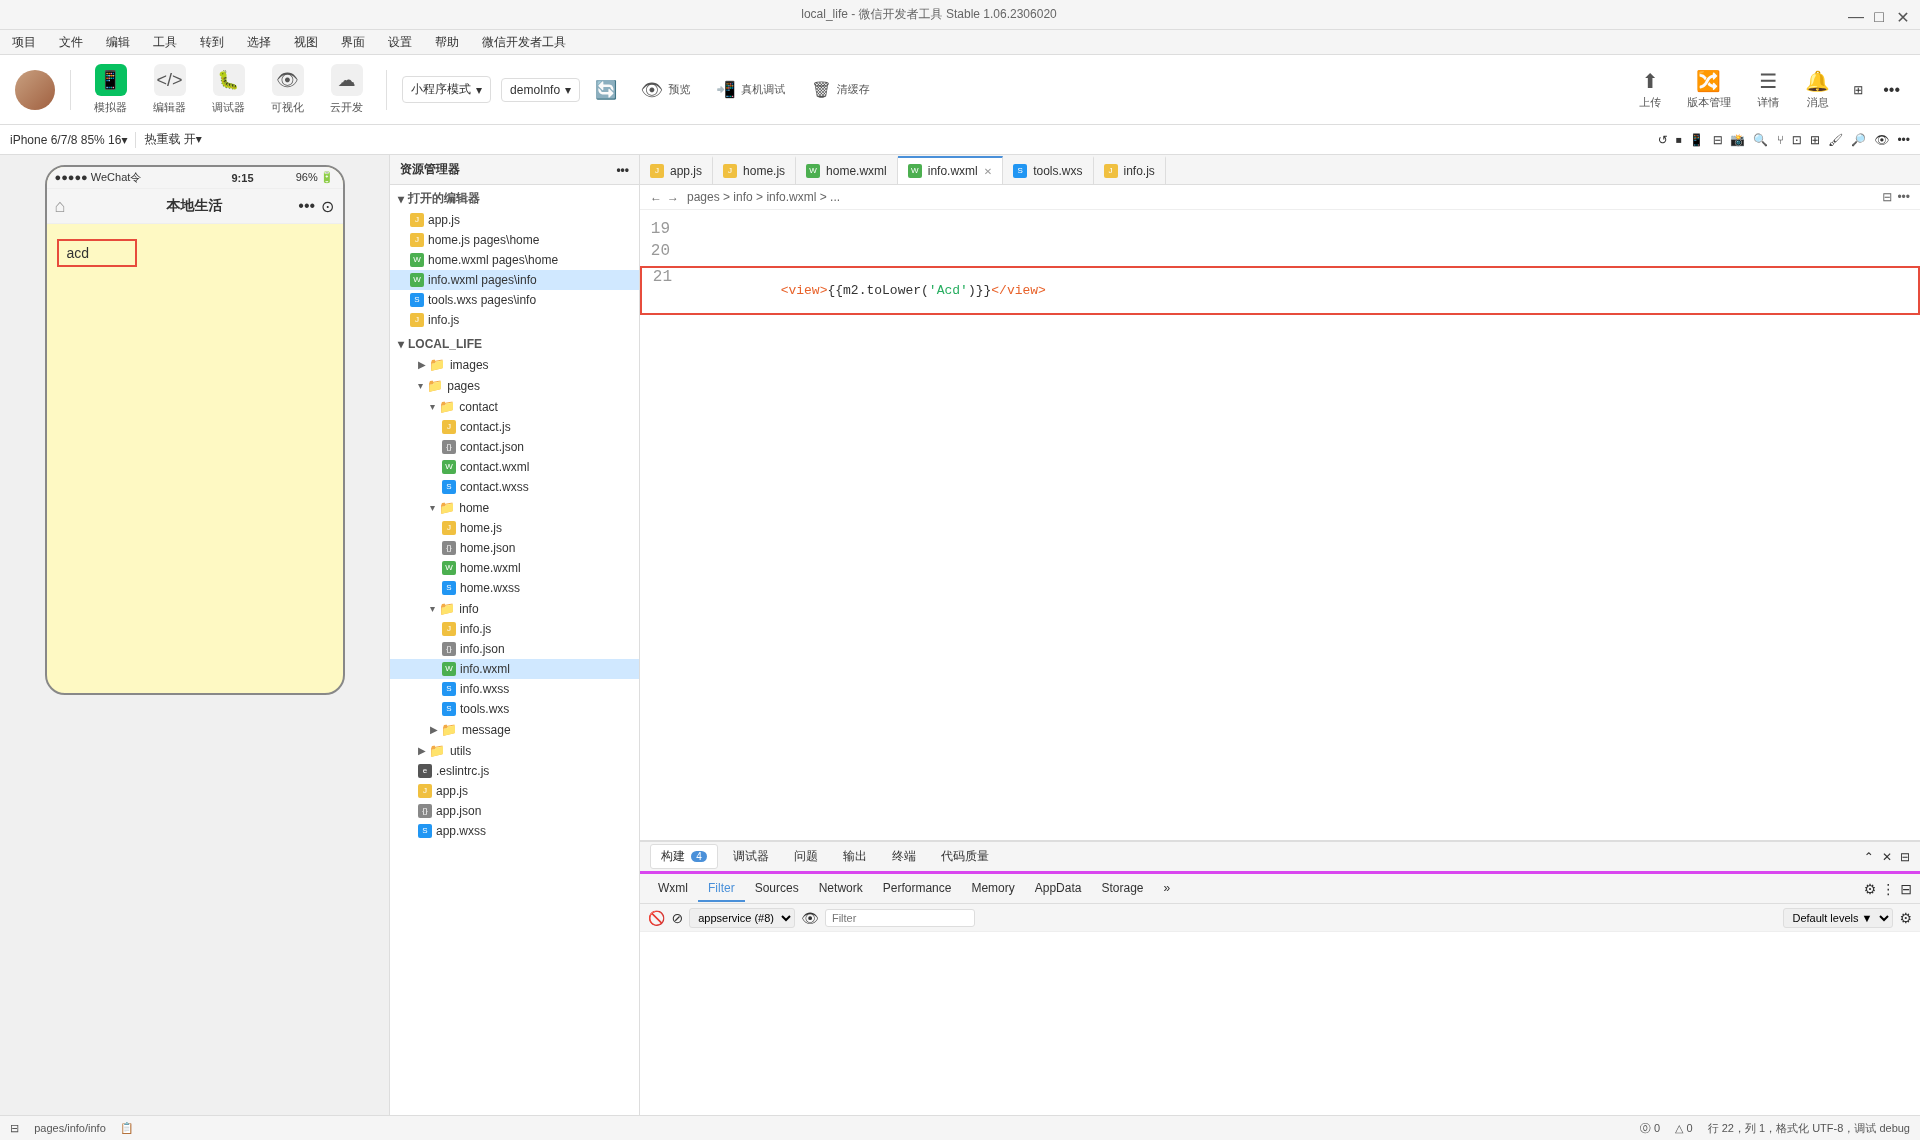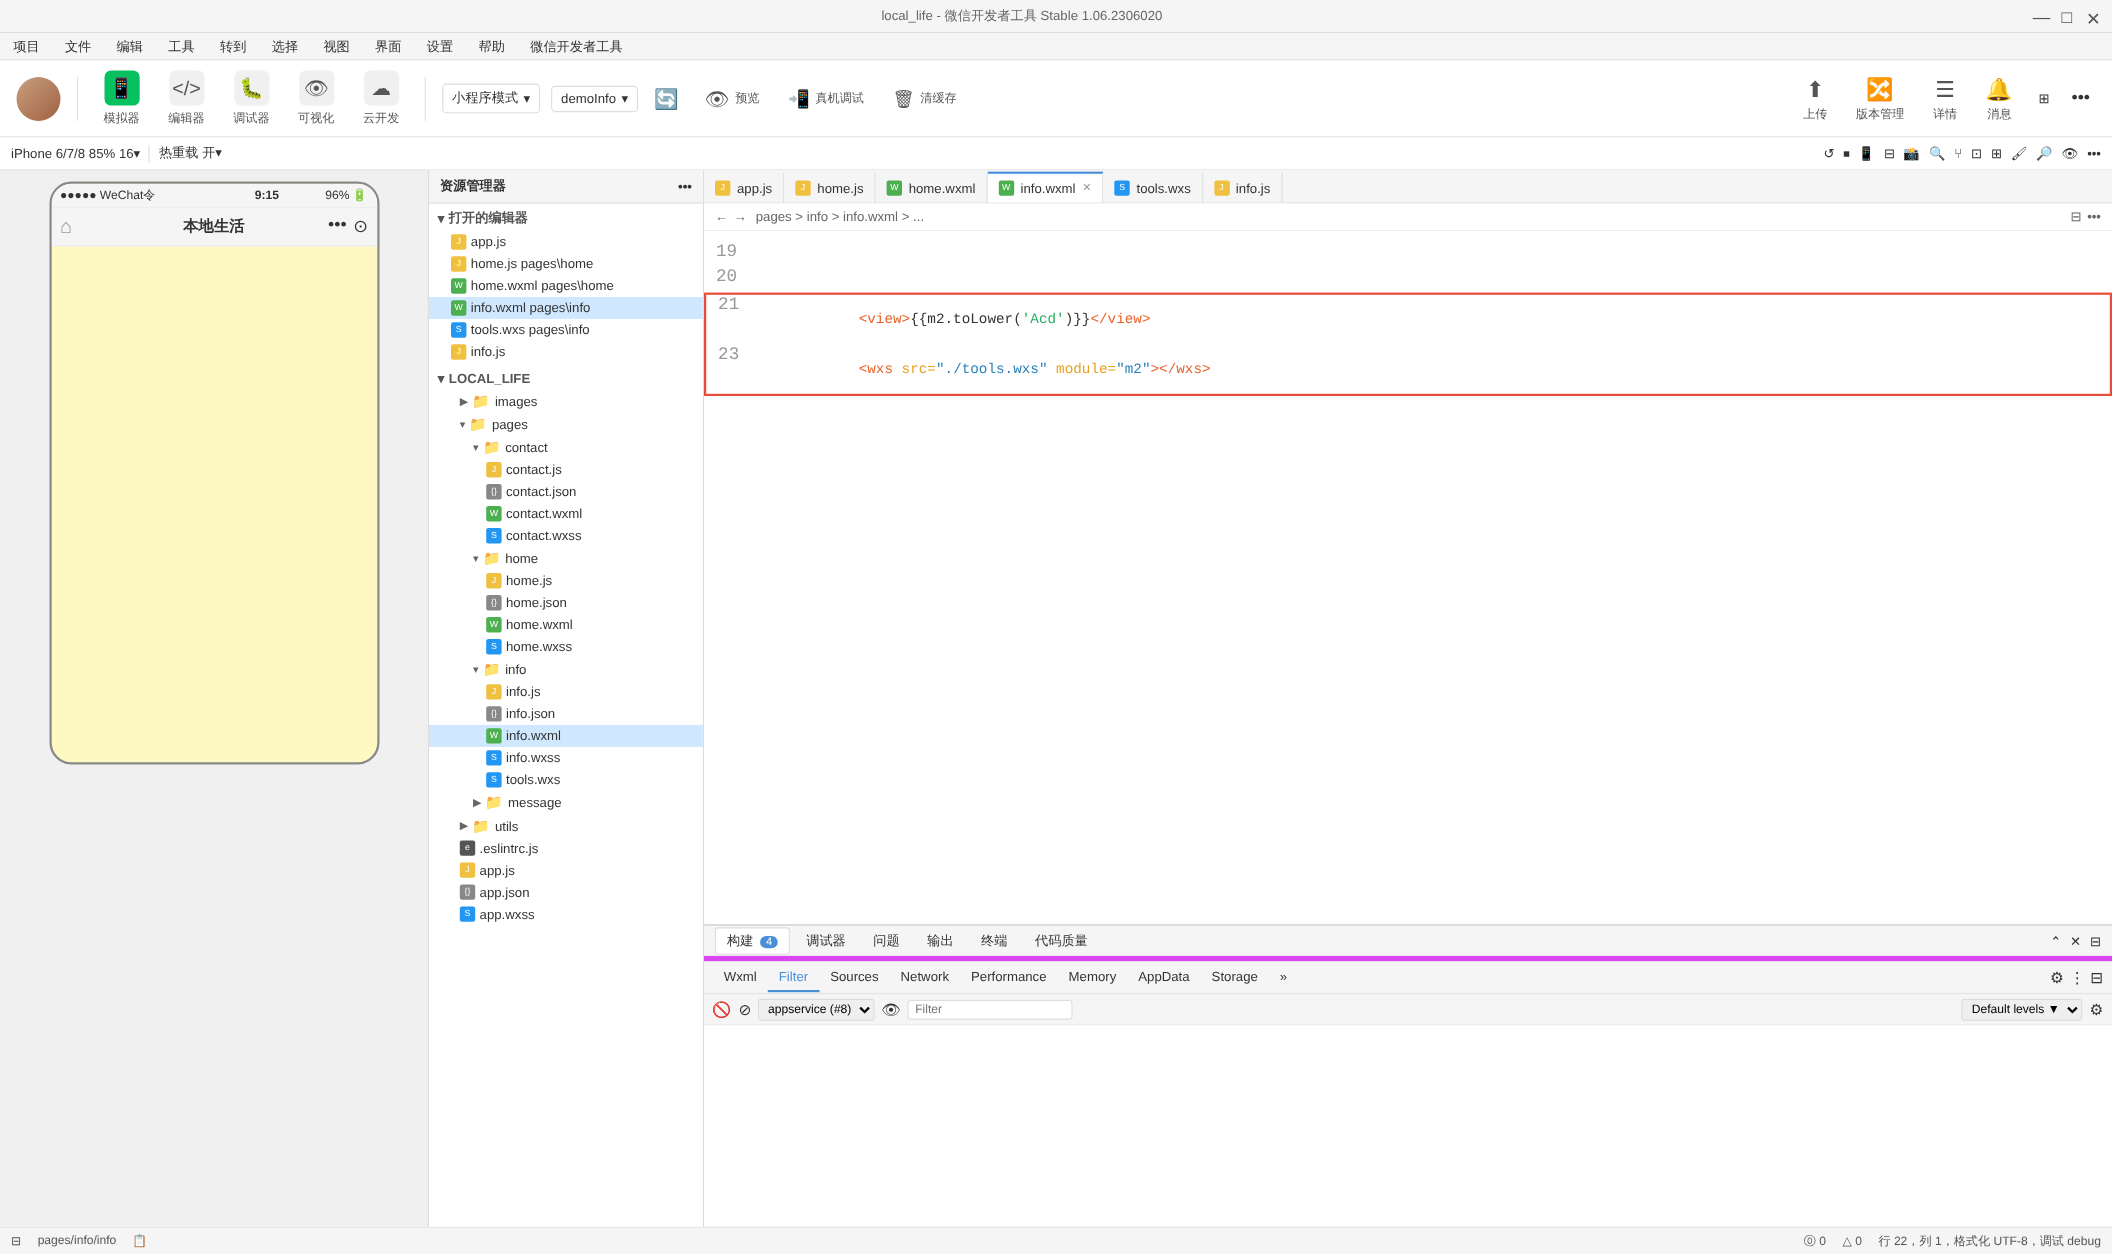--- a/index.html
+++ b/index.html
@@ -455,20 +455,23 @@
         <span>96% 🔋</span>
       </div>
       <div class="phone-nav-bar">
         <span style="position:absolute;left:8px;font-size:18px;color:#999;">⌂</span>
         <span class="phone-nav-title">本地生活</span>
         <div class="phone-nav-icons">
           <span>•••</span>
           <span>⊙</span>
         </div>
       </div>
+      <div class="phone-content">
+        <div class="phone-input-box">acd</div>
+      </div>
     </div>
   </div>
 
   <div class="file-tree-panel">
     <div class="file-tree-header">
       <span>资源管理器</span>
       <span style="cursor:pointer;">•••</span>
     </div>
 
     <div class="file-tree-section">
@@ -675,32 +678,26 @@
       <div style="border: 2px solid #e74c3c; margin: 2px 0; background:#fff;">
 
         <div class="code-line">
           <span class="line-num">21</span>
           <span class="line-content">
             <span class="tag">&lt;view&gt;</span><span>{{m2.toLower(</span><span class="string">'Acd'</span><span>)}}</span><span class="tag">&lt;/view&gt;</span>
           </span>
         </div>
 
 
-        <div class="code-line">
-          <span class="line-num">23</span>
-          <span class="line-content">
-            <span class="tag">&lt;wxs</span> <span class="attr-name">src=</span><span class="attr-value">"./tools.wxs"</span> <span class="attr-name">module=</span><span class="attr-value">"m2"</span><span class="tag">&gt;&lt;/wxs&gt;</span>
-          </span>
-        </div>
       </div>
     </div>
 
     <div style="height: 300px; border-top: 2px solid #ddd; display: flex; flex-direction: column; background: #fff;">
 
-      <div style="height: 32px; background: #f5f5f5; border-bottom: 5px solid #d946ef; display: flex; align-items: center; padding: 0 10px; gap: 16px; justify-content: space-between;">
+      <div style="height: 32px; background: #f5f5f5; border-bottom: 3px solid #d946ef; display: flex; align-items: center; padding: 0 10px; gap: 16px; justify-content: space-between;">
         <div style="display: flex; gap: 5px; align-items: center;">
           <div class="bottom-tab active">
             <span>构建</span>
             <span class="bottom-tab-badge">4</span>
           </div>
           <div class="bottom-tab">
             <span>调试器</span>
           </div>
           <div class="bottom-tab">
             <span>问题</span>

